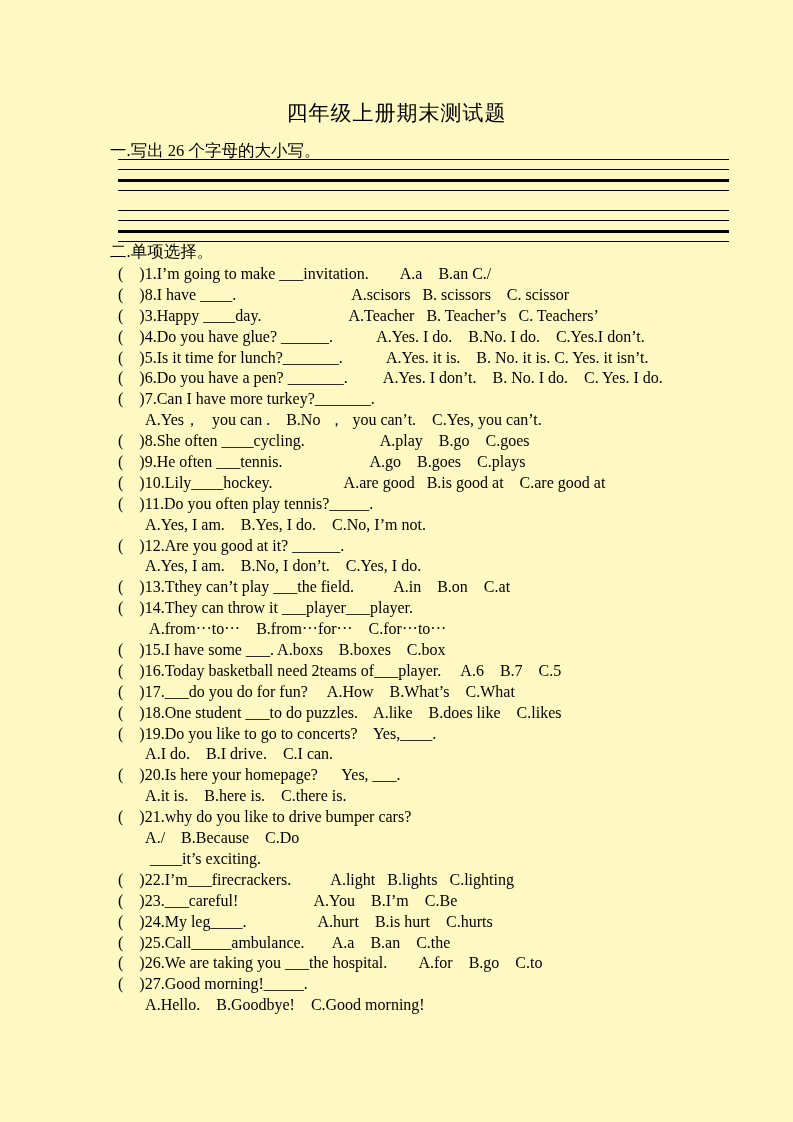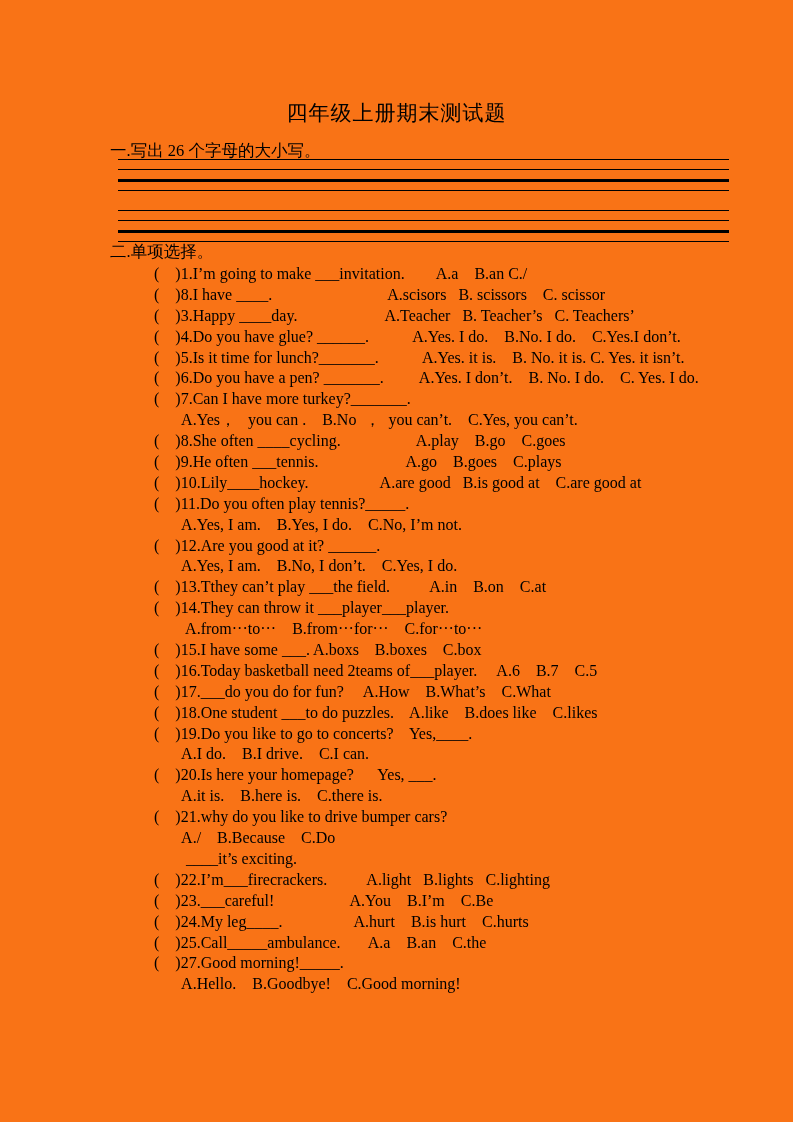--- a/index.html
+++ b/index.html
@@ -2,21 +2,21 @@
 <html><head>
 <meta charset="utf-8">
 <style>
   html, body { margin:0; padding:0; }
   body {
     width:793px; height:1122px;
     background:#ffffff; color:#000000;
     font-family:"Liberation Serif","DejaVu Serif",serif;
     position:relative; overflow:hidden;
   }
-  .page { position:absolute; inset:0; background:#f97316; }
+  .page { position:absolute; inset:0; background:#fef9c3; }
   .title {
     position:absolute; top:99px; left:0; width:100%;
     text-align:center; font-size:21px; line-height:28px;
     letter-spacing:1px;
   }
   .heading {
     position:absolute; left:110px;
     font-size:16.5px; line-height:19px; white-space:pre;
   }
   .heading-one { top:141px; }
@@ -25,21 +25,21 @@
     position:absolute; left:118px; width:611px;
     background:#000000;
   }
   .wline.thin  { height:1.4px; }
   .wline.thick { height:3px; }
   .questions {
     position:absolute; left:118px; top:264px; width:665px;
   }
   .q-line {
     white-space:pre; font-size:16px;
-    line-height:20.9px; height:20.9px;margin-left:36px;
+    line-height:20.9px; height:20.9px;
   }
 </style>
 </head>
 <body>
 
 <div class="page">
 
   <div class="title">四年级上册期末测试题</div>
 
   <div class="heading heading-one">一.写出 26 个字母的大小写。</div>
@@ -83,17 +83,18 @@
       <div class="q-line">       A.I do.    B.I drive.    C.I can.</div>
       <div class="q-line">(    )20.Is here your homepage?      Yes, ___.</div>
       <div class="q-line">       A.it is.    B.here is.    C.there is.</div>
       <div class="q-line">(    )21.why do you like to drive bumper cars?</div>
       <div class="q-line">       A./    B.Because    C.Do</div>
       <div class="q-line">        ____it’s exciting.</div>
       <div class="q-line">(    )22.I’m___firecrackers.          A.light   B.lights   C.lighting</div>
       <div class="q-line">(    )23.___careful!                   A.You    B.I’m    C.Be</div>
       <div class="q-line">(    )24.My leg____.                  A.hurt    B.is hurt    C.hurts</div>
       <div class="q-line">(    )25.Call_____ambulance.       A.a    B.an    C.the</div>
+      <div class="q-line">(    )26.We are taking you ___the hospital.        A.for    B.go    C.to</div>
       <div class="q-line">(    )27.Good morning!_____.</div>
       <div class="q-line">       A.Hello.    B.Goodbye!    C.Good morning!</div>
     </div>
 
 </div>
 
 </body></html>

